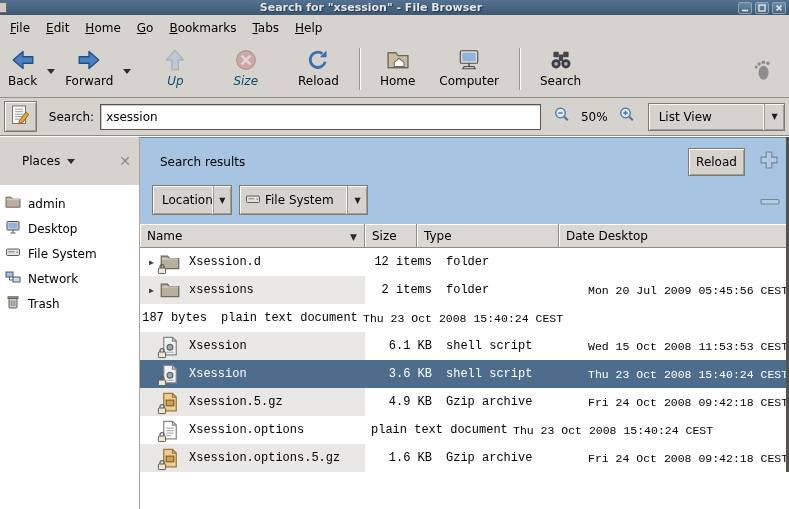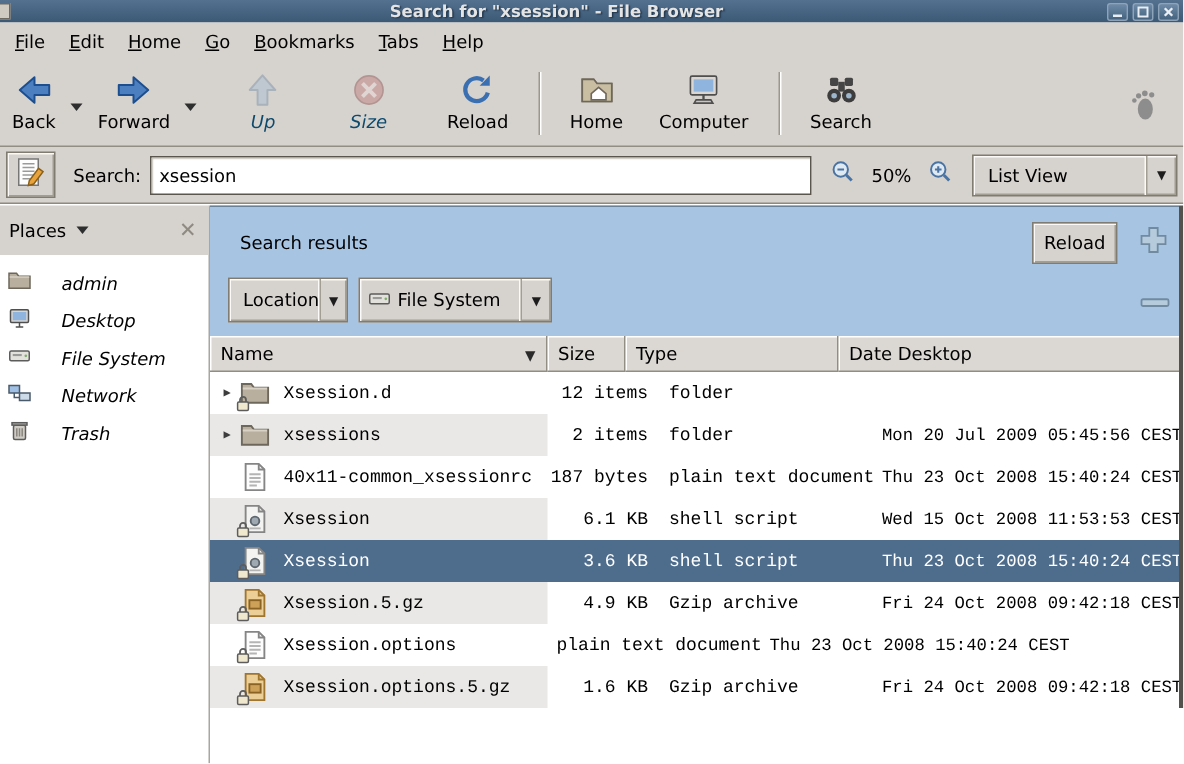--- a/index.html
+++ b/index.html
@@ -41,27 +41,27 @@
   .zoomctl { display:flex; align-items:center; margin-left:10px; }
   .zoom-btn { padding:2px; display:flex; }
   .zoom-level { margin:0 8px; }
   .view-combo { width:138px; height:28px; margin-left:10px; justify-content:space-between; padding-left:10px; }
   .combo-arrow-box { width:20px; height:100%; display:flex; align-items:center; justify-content:center; border-left:1px solid #a39e93; box-shadow:-1px 0 0 #fbfaf8; }
   .combo-arrow-box::before { content:"▼"; font-size:8px; color:#1d1d1d; }
 
   
   .main { position:absolute; top:137px; left:0; right:0; bottom:0; display:flex; background:#fff; }
   .sidebar { width:140px; border-right:1px solid #aaa69e; background:#fff; }
-  .sidebar-header { height:33px; background:#d6d2cd; display:flex; align-items:center; padding:0 8px 0 4px; }
+  .sidebar-header { height:48px; background:#d6d2cd; display:flex; align-items:center; padding:0 8px 0 20px; }
   .places-btn { display:flex; align-items:center; gap:7px; padding:2px 2px; }
   .places-arrow { width:0; height:0; border-left:4px solid transparent; border-right:4px solid transparent; border-top:5px solid #2e2e2e; }
   .sidebar-close { margin-left:auto; color:#8f8b82; font-size:14px; font-weight:bold; line-height:12px; }
   .sidebar-close::before { content:"✕"; }
   .place-list { list-style:none; padding-top:6px; }
-  .place-item { display:flex; align-items:center; gap:20px; height:25px; padding-left:5px;font-style:italic; }
+  .place-item { display:flex; align-items:center; gap:7px; height:25px; padding-left:5px; }
   .place-item svg { flex:0 0 auto; }
 
   .content { flex:1; min-width:0; }
   .scrollwrap { height:335px; border-right:3px solid #54524d; }
 
   
   .search-panel { height:87px; background:#a7c5e2; border-top:1px solid #6b8196; position:relative; }
   .sp-title { position:absolute; left:20px; top:17px; }
   .reload-btn { position:absolute; left:548px; top:10px; width:57px; height:28px; }
   .sp-plus { position:absolute; left:618px; top:11px; }
@@ -457,29 +457,20 @@
                 </svg>
               </span>
             <span class="row-label">xsessions</span>
           </span>
           <span class="cell cell-size">2 items</span>
           <span class="cell cell-type">folder</span>
           <span class="cell cell-date">Mon 20 Jul 2009 05:45:56 CEST</span>
         </div>
 
         <div class="row">
-          <span class="cell cell-name">
-            <span class="expander"></span>
-            <span class="fico">
-                <svg class="base" width="20" height="20">
-                  <use href="#sym-page"></use>
-                </svg>
-              </span>
-            <span class="row-label">40x11-common_xsessionrc</span>
-          </span>
           <span class="cell cell-size">187 bytes</span>
           <span class="cell cell-type">plain text document</span>
           <span class="cell cell-date">Thu 23 Oct 2008 15:40:24 CEST</span>
         </div>
 
         <div class="row alt">
           <span class="cell cell-name">
             <span class="expander"></span>
             <span class="fico">
                 <svg class="base" width="20" height="20">

